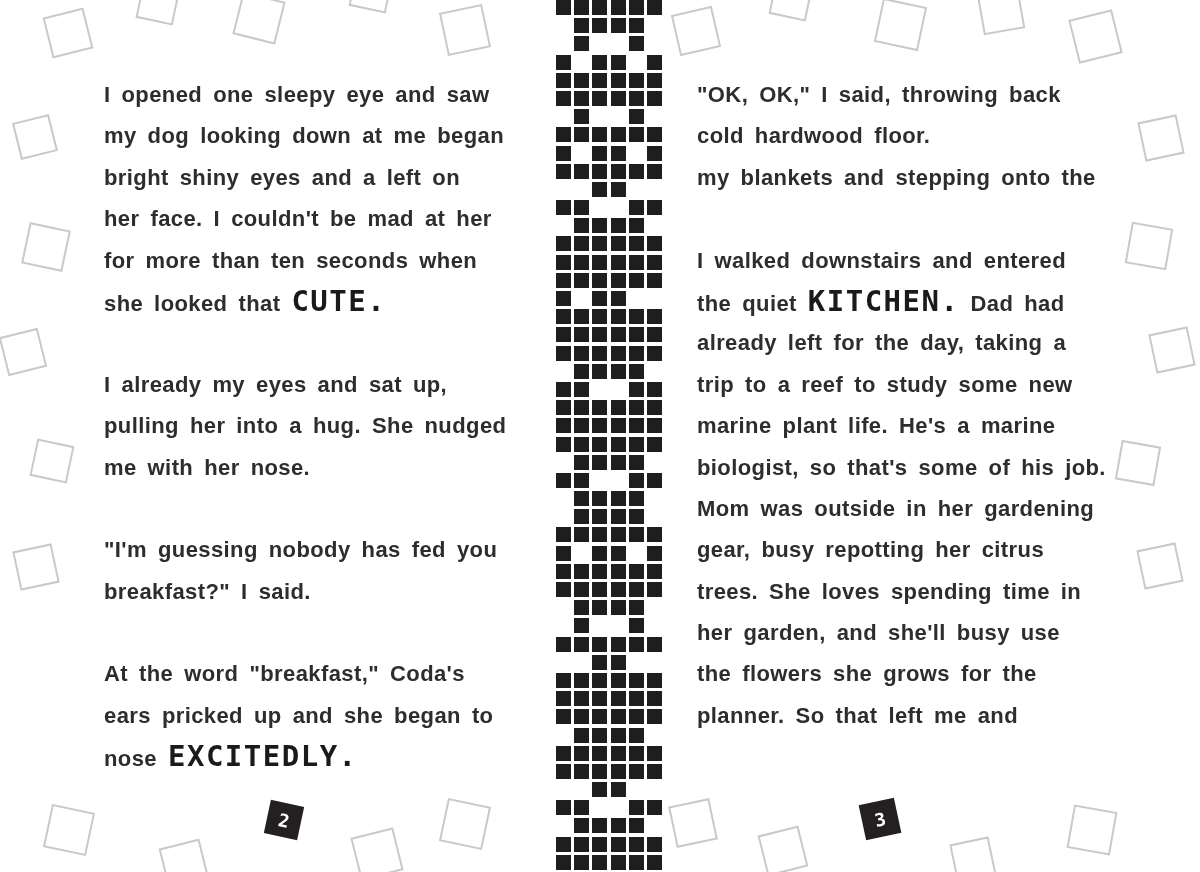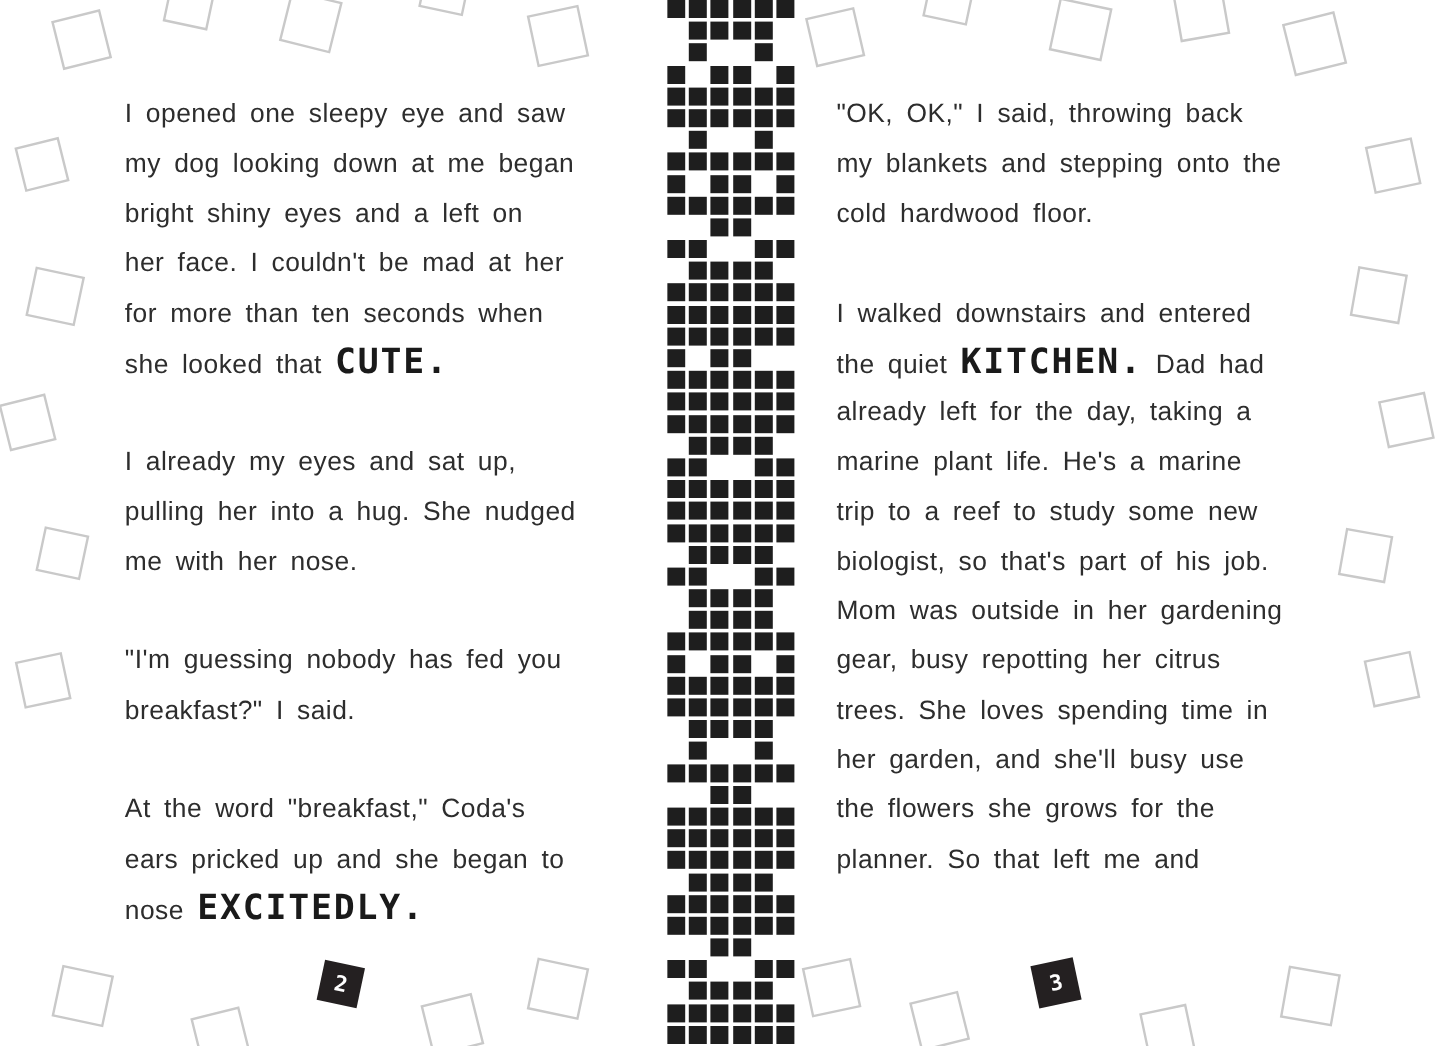--- a/index.html
+++ b/index.html
@@ -23,21 +23,21 @@
   
   .page{position:absolute;top:74px;color:#2d2d2d;}
   .page.left{left:104px;width:420px;}
   .page.right{left:697px;width:430px;}
   .paragraph{margin:0 0 41.4px 0;}
   .paragraph:last-child{margin-bottom:0;}
   .text-line{
     height:41.4px;line-height:41.4px;white-space:pre;
     font-size:22px;letter-spacing:0.4px;word-spacing:4.5px;
   }
-  .seg{vertical-align:baseline;}
+  .seg{vertical-align:baseline;font-weight:bold;}
   .seg.pixel{
     font-family:"DejaVu Sans Mono",monospace;font-weight:bold;
     font-size:29px;letter-spacing:1.5px;color:#1a1a1a;word-spacing:0;
   }
 
   
   .pagenum{
     position:absolute;display:flex;align-items:center;justify-content:center;
     font-family:"DejaVu Sans Mono",monospace;font-weight:bold;
   }
@@ -487,30 +487,30 @@
       </div>
       <div class="paragraph">
         <div class="text-line"><span class="seg">At the word "breakfast," Coda's</span></div>
         <div class="text-line"><span class="seg">ears pricked up and she began to</span></div>
         <div class="text-line"><span class="seg">nose </span><span class="seg pixel">EXCITEDLY.</span></div>
       </div>
     </div>
   <div class="page right" id="right-page">
       <div class="paragraph">
         <div class="text-line"><span class="seg">"OK, OK," I said, throwing back</span></div>
+        <div class="text-line"><span class="seg">cold hardwood floor.</span></div>
         <div class="text-line"><span class="seg">my blankets and stepping onto the</span></div>
-        <div class="text-line"><span class="seg">cold hardwood floor.</span></div>
       </div>
       <div class="paragraph">
         <div class="text-line"><span class="seg">I walked downstairs and entered</span></div>
         <div class="text-line"><span class="seg">the quiet </span><span class="seg pixel">KITCHEN.</span><span class="seg"> Dad had</span></div>
         <div class="text-line"><span class="seg">already left for the day, taking a</span></div>
+        <div class="text-line"><span class="seg">trip to a reef to study some new</span></div>
         <div class="text-line"><span class="seg">marine plant life. He's a marine</span></div>
-        <div class="text-line"><span class="seg">trip to a reef to study some new</span></div>
-        <div class="text-line"><span class="seg">biologist, so that's part of his job.</span></div>
+        <div class="text-line"><span class="seg">biologist, so that's some of his job.</span></div>
         <div class="text-line"><span class="seg">Mom was outside in her gardening</span></div>
         <div class="text-line"><span class="seg">gear, busy repotting her citrus</span></div>
         <div class="text-line"><span class="seg">trees. She loves spending time in</span></div>
         <div class="text-line"><span class="seg">her garden, and she'll busy use</span></div>
         <div class="text-line"><span class="seg">the flowers she grows for the</span></div>
         <div class="text-line"><span class="seg">planner. So that left me and</span></div>
       </div>
     </div>
 
   <div class="pagenum pn-left" style="background: rgb(36, 32, 33);">

